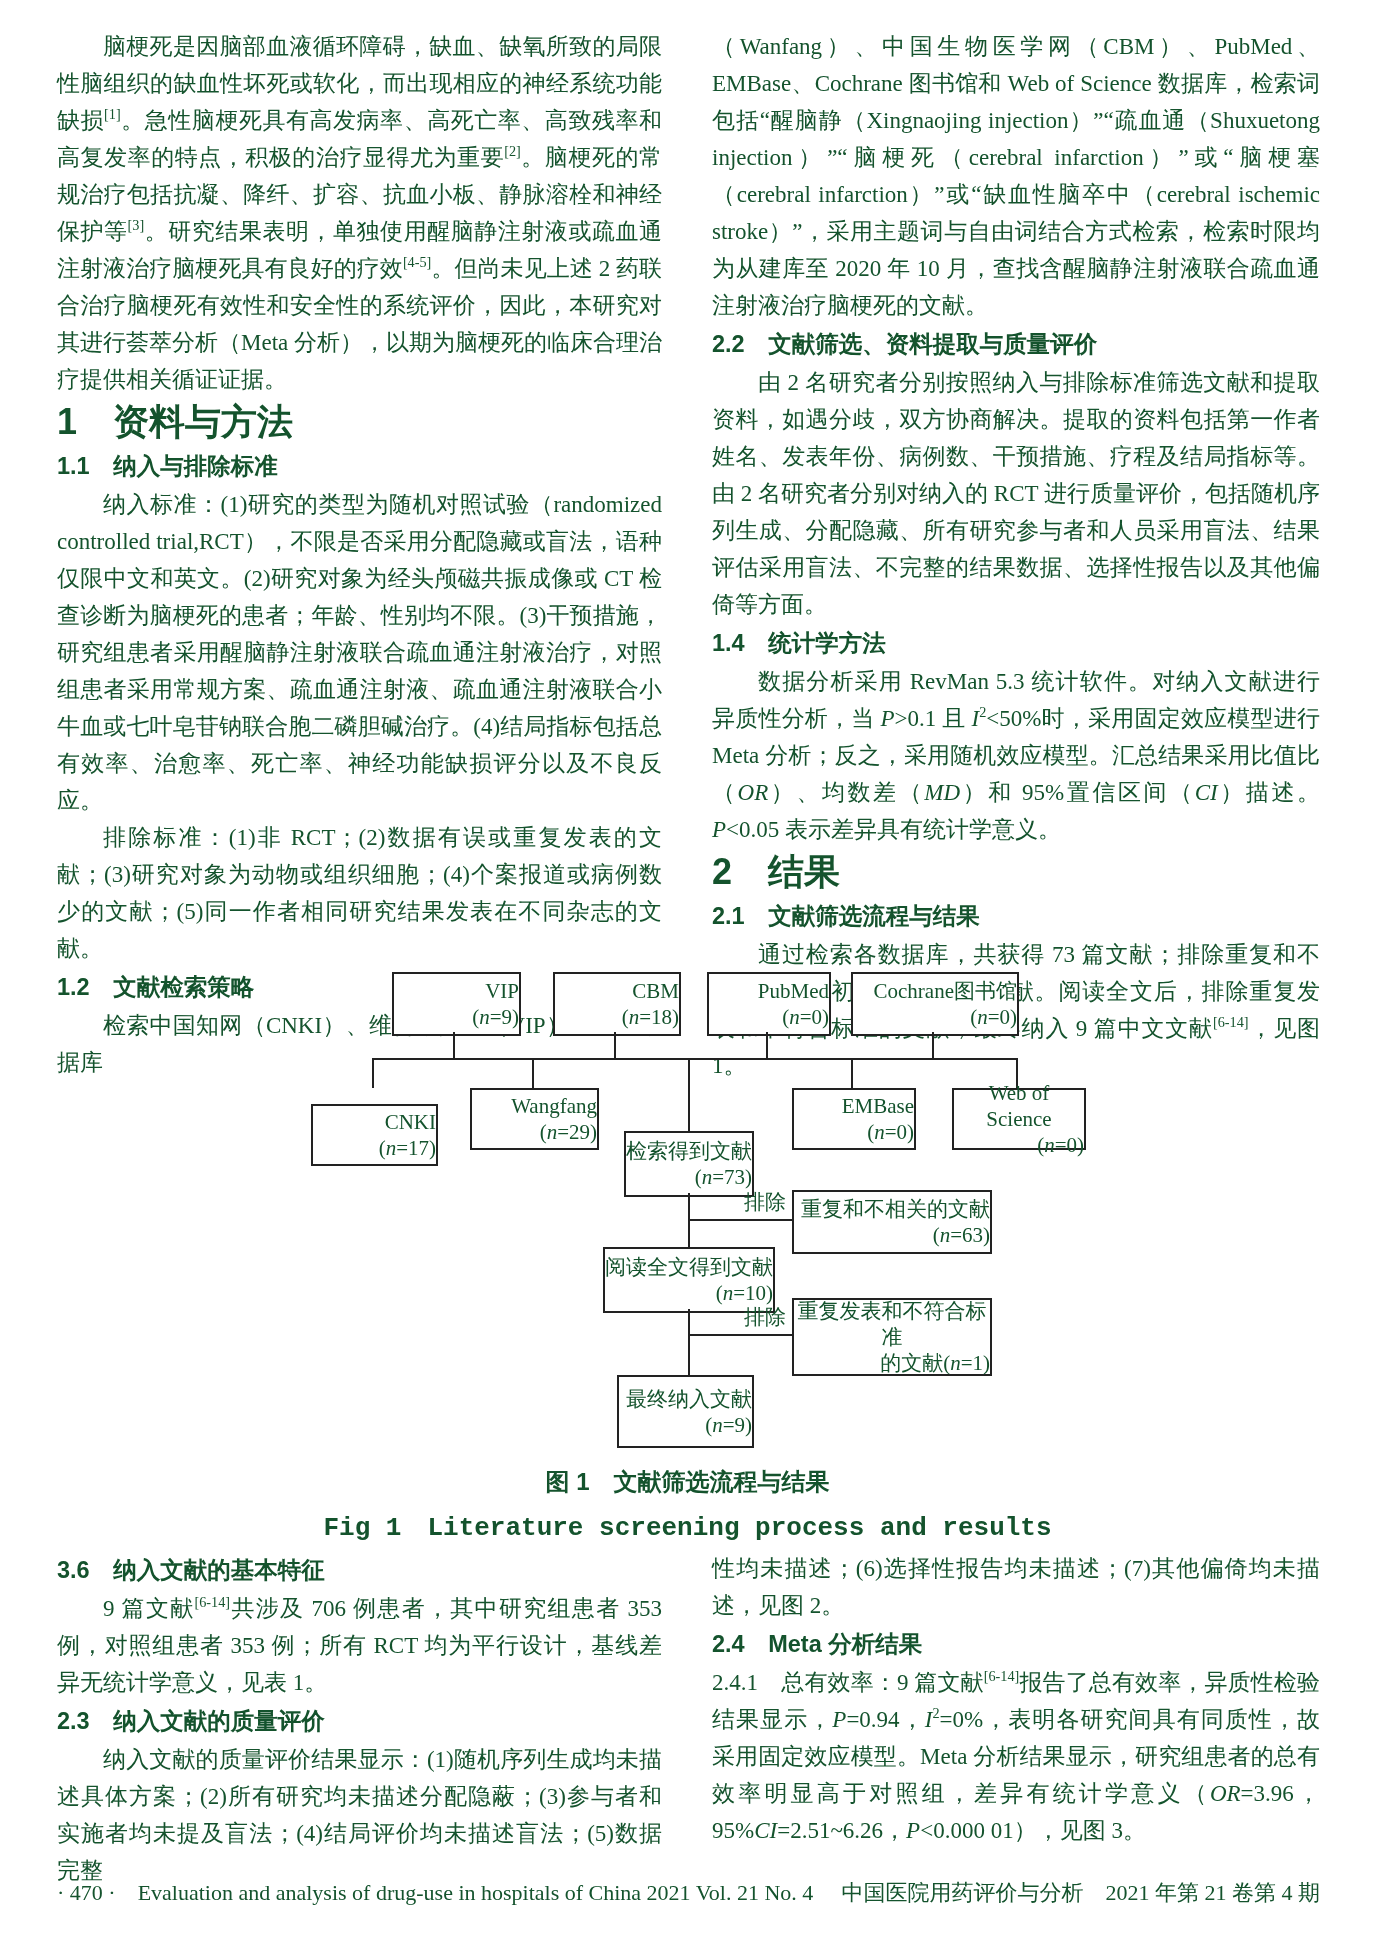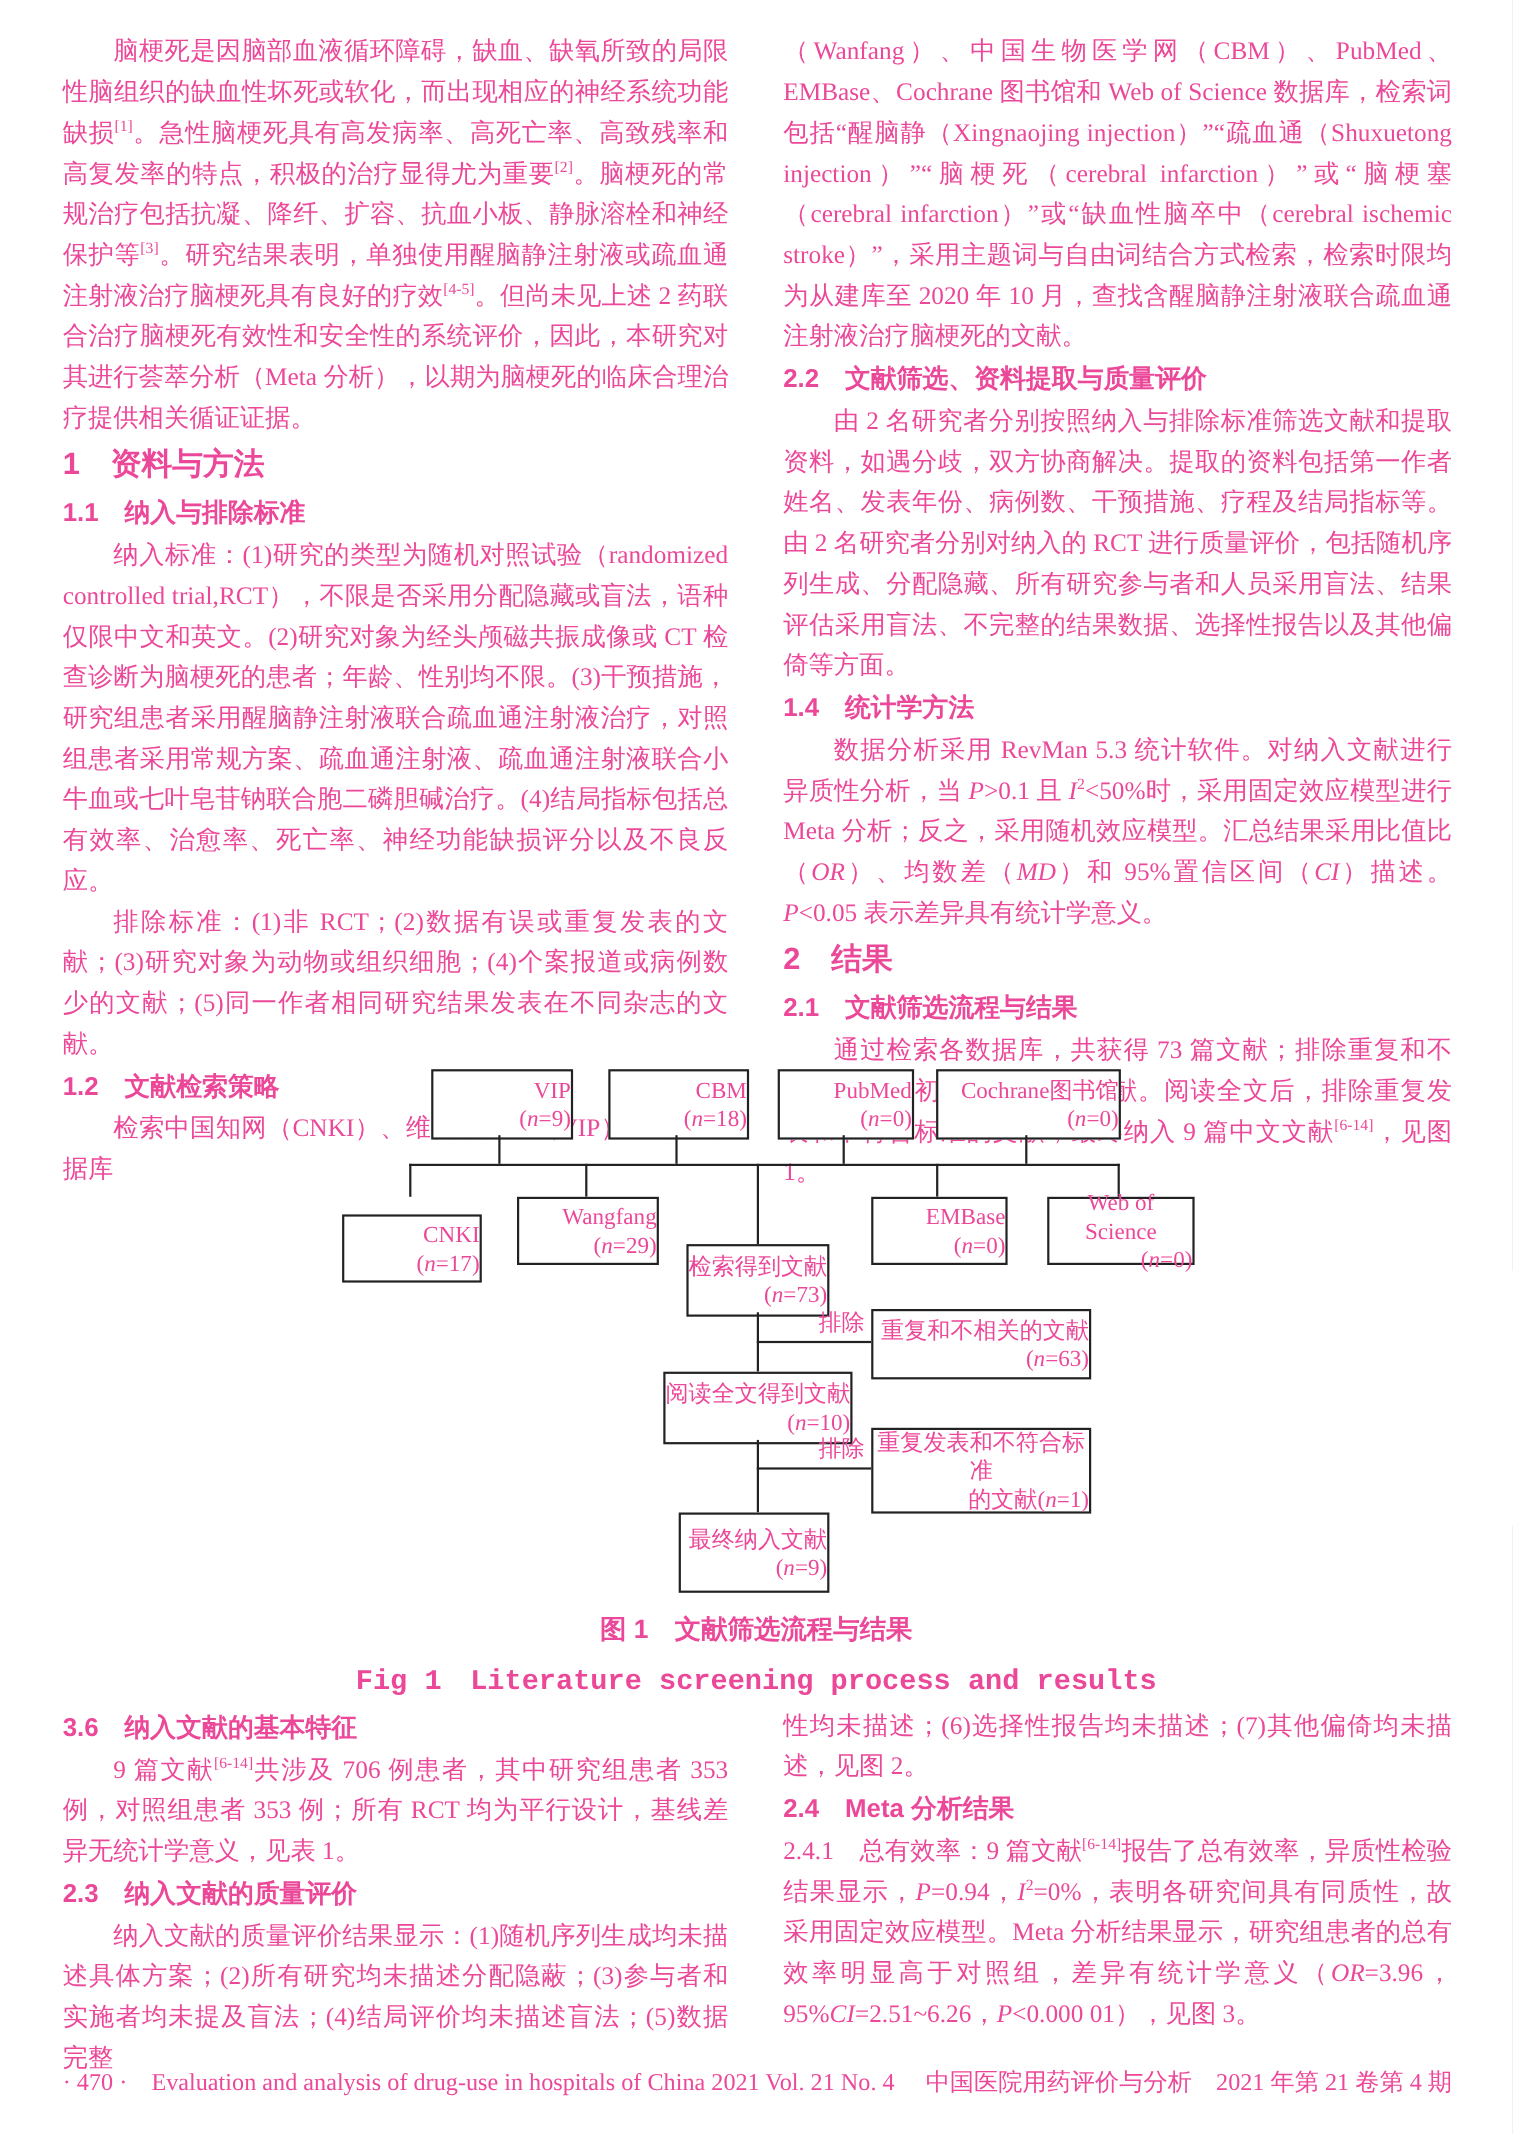--- a/index.html
+++ b/index.html
@@ -1,30 +1,30 @@
 <!DOCTYPE html>
 <html><head>
 <meta charset="utf-8">
 <style>
   html,body{margin:0;padding:0;background:#e8e8e8;}
   #page{
     position:relative;
     width:1375px;height:1940px;
     background:#ffffff;
-    color:#ec4899;
+    color:#14532d;
     font-family:"Liberation Serif","DejaVu Serif",serif;
     overflow:hidden;
   }
   .col{position:absolute;font-size:23px;line-height:37px;text-align:justify;}
   .para{margin:0;}
   .para.indent{text-indent:2em;}
   sup{font-size:0.62em;line-height:0;vertical-align:super;}
   .h-major{
     font-family:"Liberation Sans","DejaVu Sans",sans-serif;
-    font-weight:bold;font-size:28px;line-height:48px;text-align:left;
+    font-weight:bold;font-size:36px;line-height:48px;text-align:left;
   }
   .h-minor{
     font-family:"Liberation Sans","DejaVu Sans",sans-serif;
     font-weight:bold;font-size:23.5px;line-height:40px;text-align:left;
   }
   
   #flowchart{position:absolute;left:280px;top:956px;width:820px;height:500px;}
   .fc-box{
     position:absolute;border:2px solid #222222;background:#ffffff;
     display:flex;flex-direction:column;align-items:flex-end;justify-content:center;

